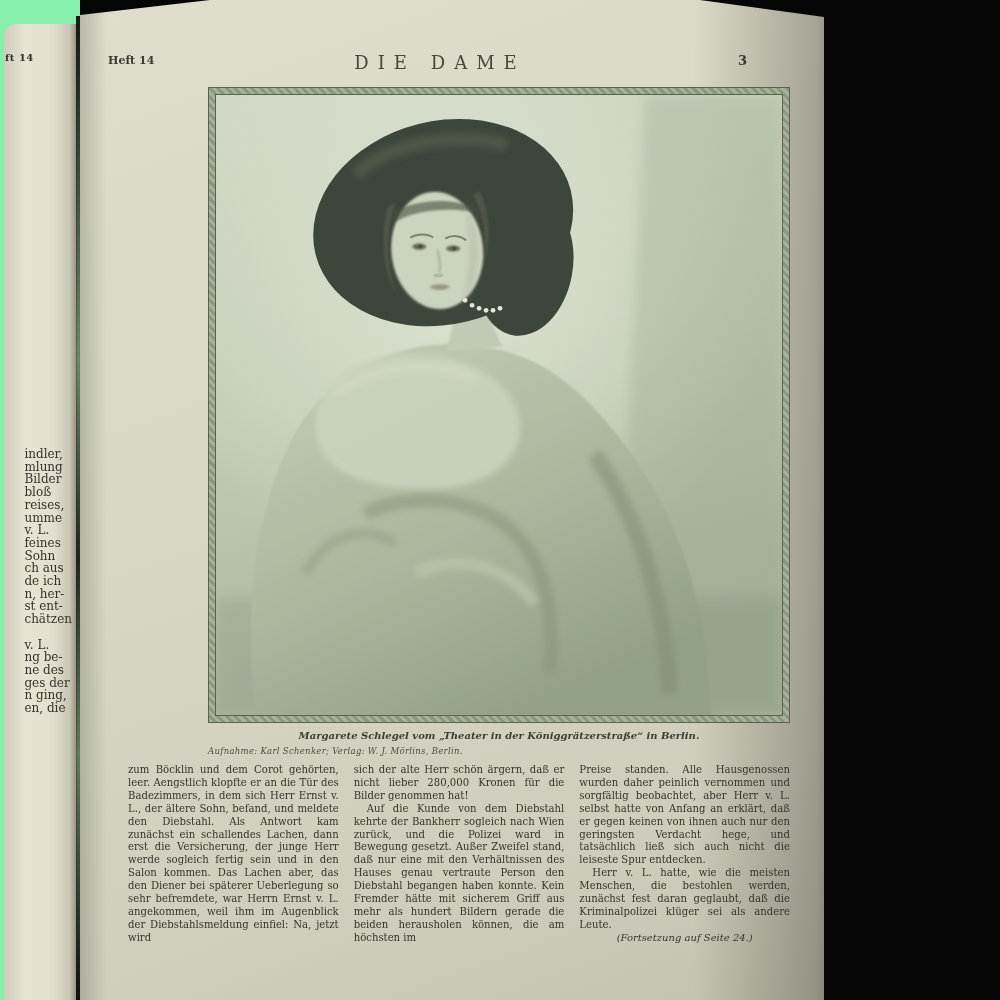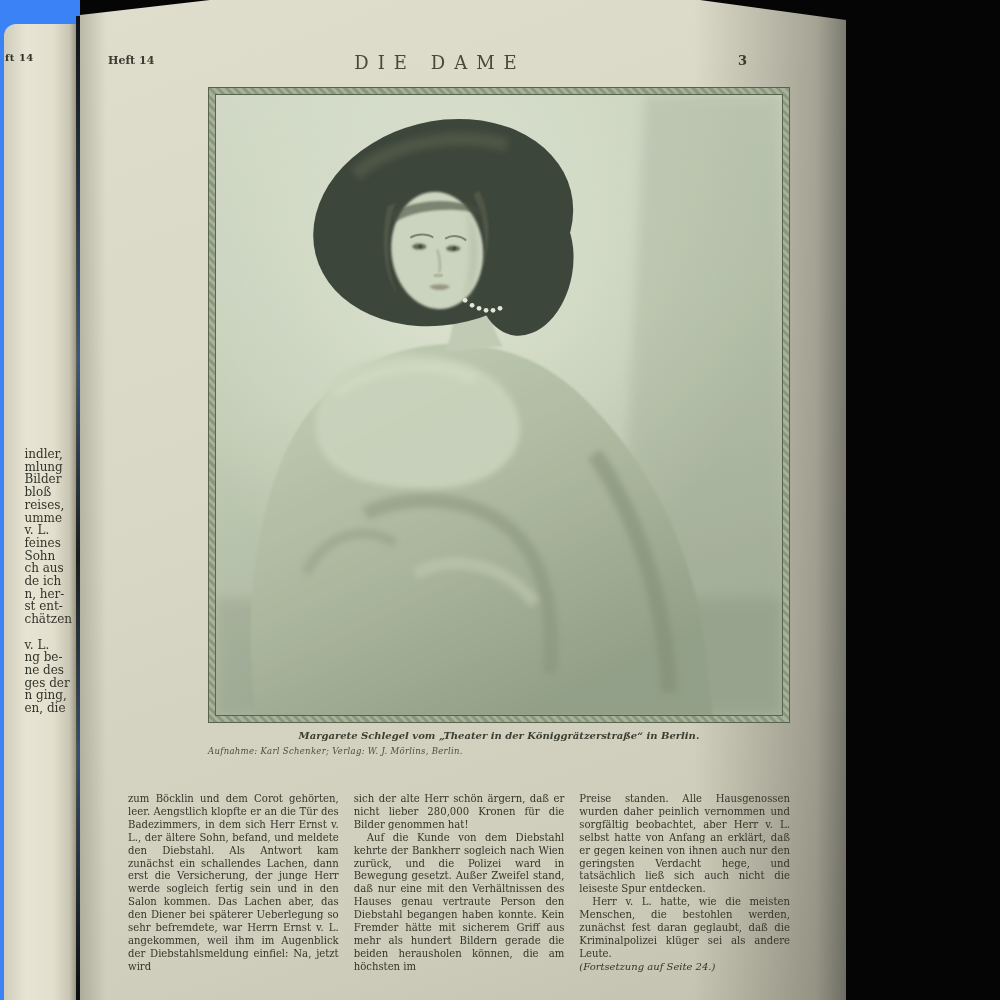--- a/index.html
+++ b/index.html
@@ -1,16 +1,16 @@
 <!DOCTYPE html>
 <html><head>
 <meta charset="utf-8">
 <style>
   html,body{margin:0;padding:0;background:#050505;}
-  .scene{position:relative;width:1000px;height:1000px;overflow:hidden;background:#3b82f6;
+  .scene{position:relative;width:824px;height:1000px;overflow:hidden;background:#86efac;
          font-family:"DejaVu Serif", serif;}
 
   
   .page-prev{position:absolute;left:4px;top:24px;width:73px;height:976px;
     background:linear-gradient(to right,#cfccbb 0%,#e7e4d3 30%,#e2dfce 68%,#c7c4b2 90%,#938f7e 100%);
     border-radius:12px 0 0 0;}
   .prev-issue{position:absolute;top:28px;left:1px;font-size:10px;font-weight:bold;color:#2e3028;
     letter-spacing:.5px;}
   .prev-fragments{position:absolute;top:424px;right:5px;font-size:12px;
     line-height:12.7px;color:#32342a;white-space:pre-line;}
@@ -48,24 +48,24 @@
   .photo-inner svg{display:block;width:100%;height:100%;}
 
   
   .caption{position:absolute;left:128px;top:730px;width:582px;text-align:center;
     font-style:italic;font-weight:bold;font-size:10px;color:#3b3f32;}
   .credit{position:absolute;left:128px;top:746px;width:582px;text-align:left;
     font-style:italic;font-size:8.5px;letter-spacing:.3px;color:#4a4e40;}
 
   
   .columns{position:absolute;left:48px;top:764px;width:662px;display:flex;gap:15px;}
-  .col{flex:1;font-size:10.1px;line-height:12.9px;text-align:justify;color:#33362b;margin-top:29px;}
+  .col{flex:1;font-size:10.1px;line-height:12.9px;text-align:justify;color:#33362b;}
   .col p{margin:0;}
   .col p.indent{text-indent:13px;}
-  .continuation{text-align:left;font-style:italic;font-size:10px;margin-top:2px;}
+  .continuation{text-align:center;font-style:italic;font-size:10px;margin-top:2px;}
 </style>
 </head>
 <body>
 
 <div class="scene">
 
   <div class="page-prev">
     <div class="prev-issue">ft 14</div>
     <div class="prev-fragments">indler,
 mlung

